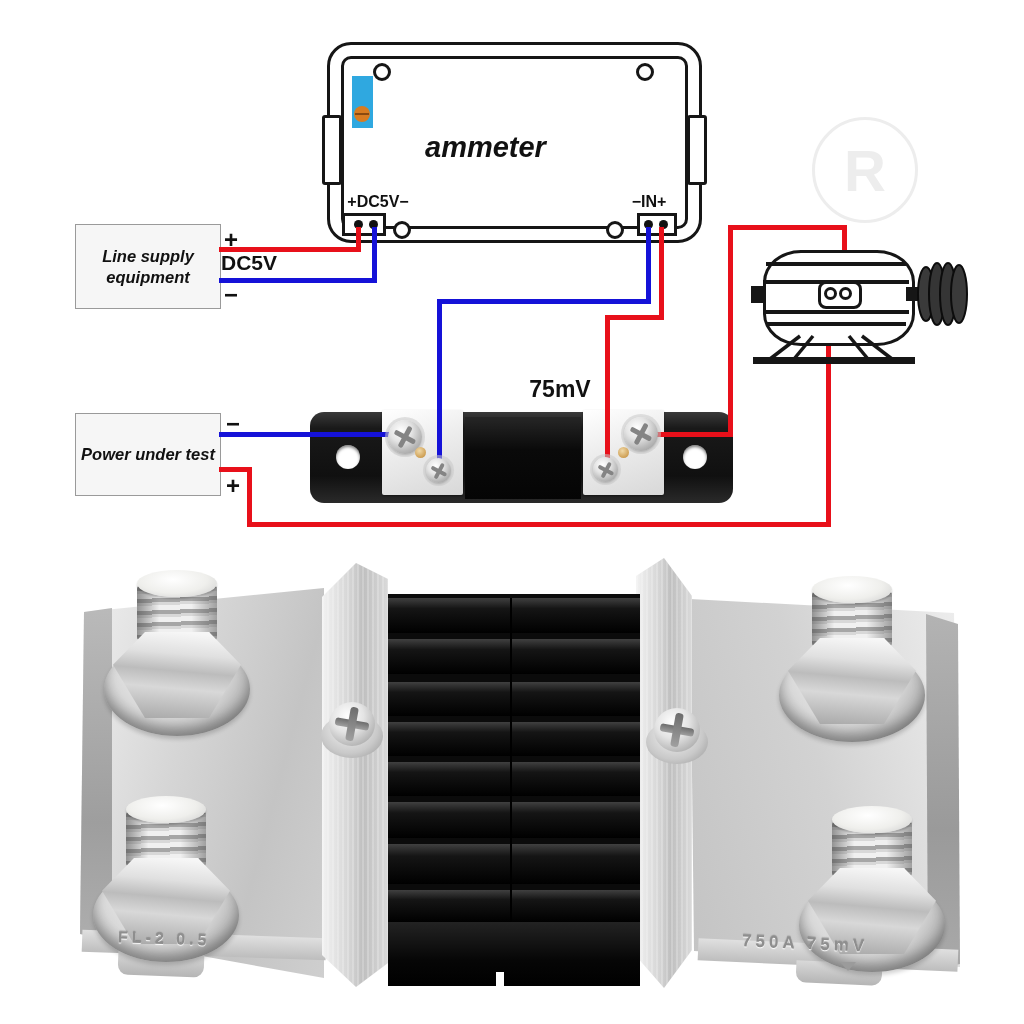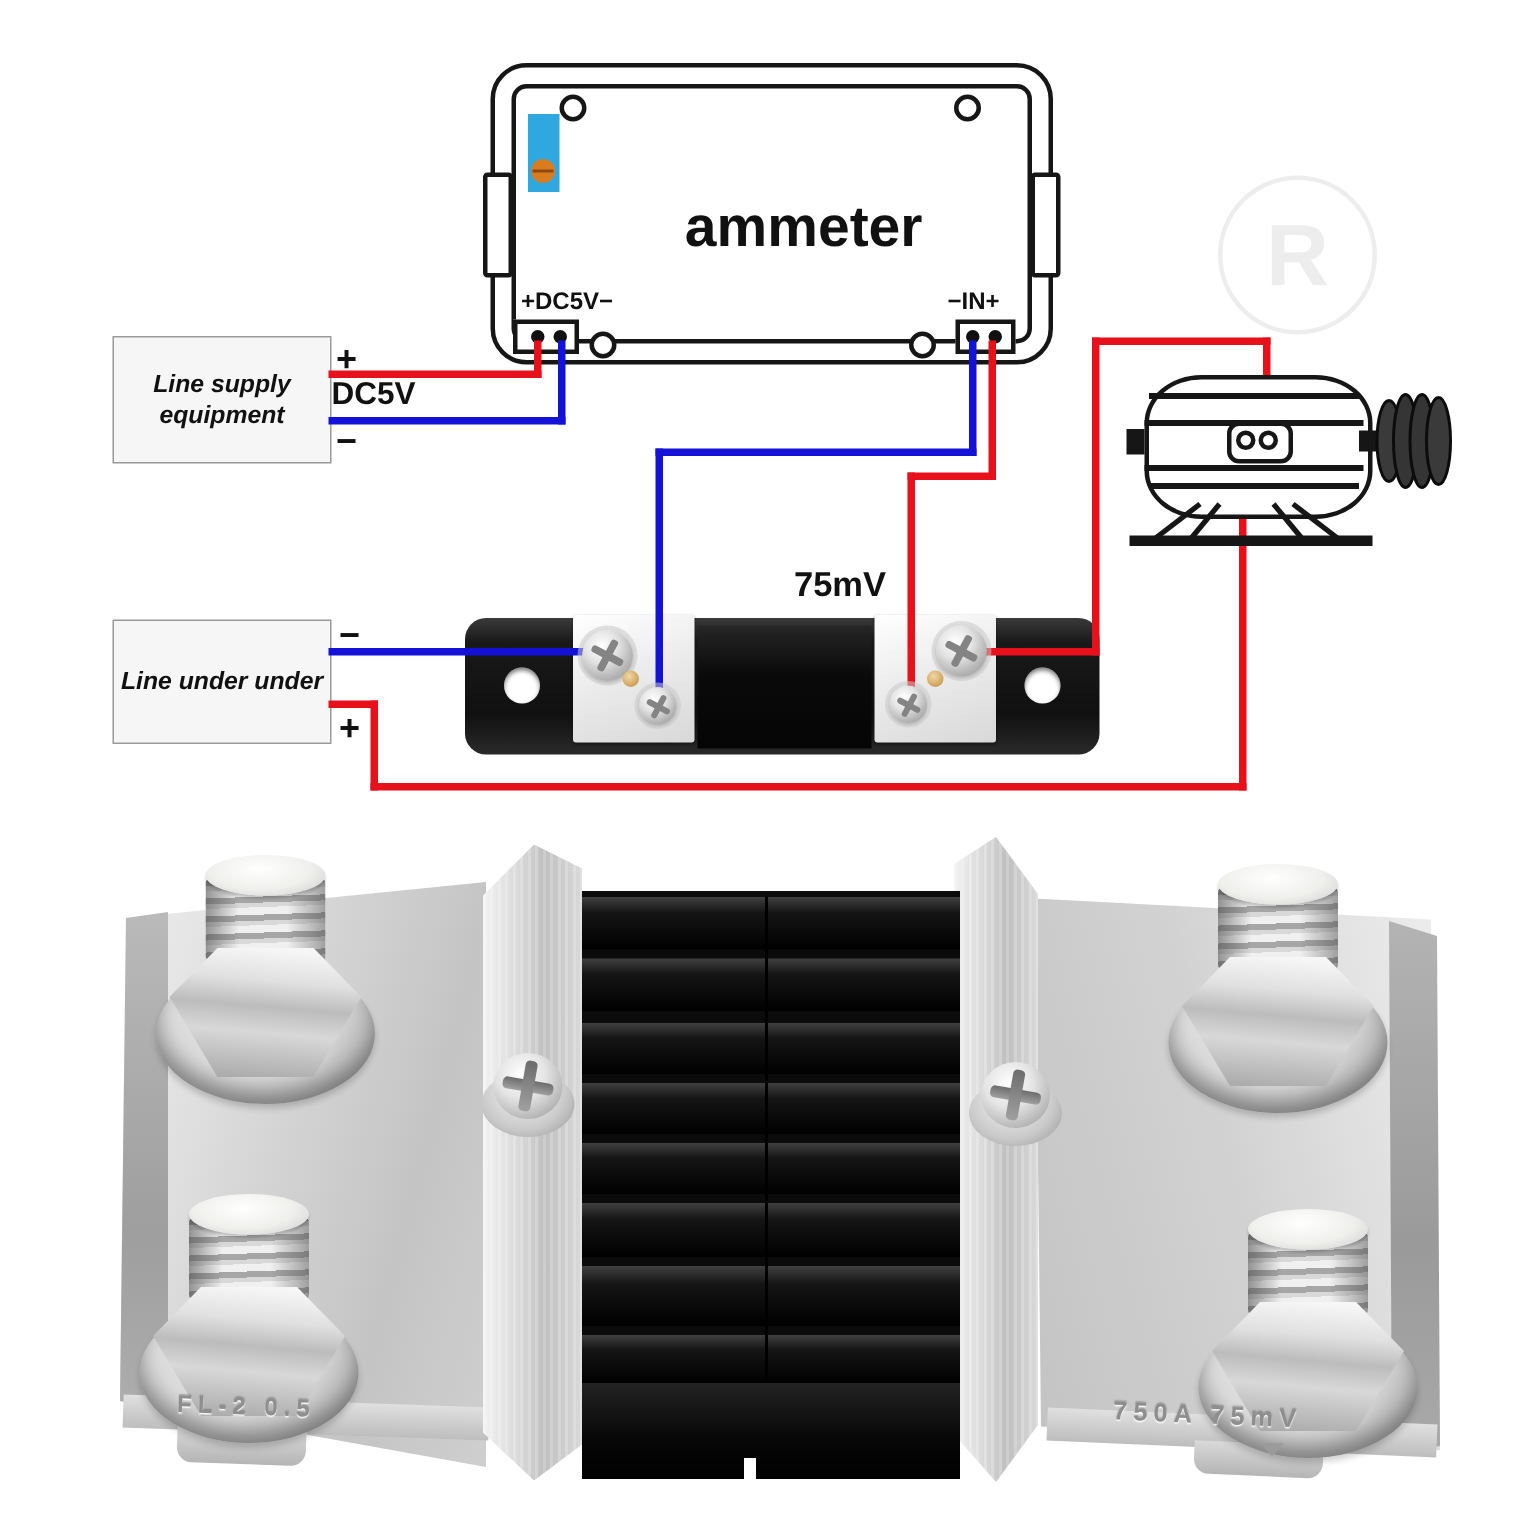--- a/index.html
+++ b/index.html
@@ -133,40 +133,40 @@
     <div class="amm-outer"></div>
     <div class="amm-inner"></div>
     <div class="hole" style="left:373px;top:63px;"></div>
     <div class="hole" style="left:636px;top:63px;"></div>
     <div class="hole" style="left:393px;top:221px;"></div>
     <div class="hole" style="left:606px;top:221px;"></div>
     <div class="tab" style="left:322px;top:115px;"></div>
     <div class="tab" style="left:687px;top:115px;"></div>
     <div class="pot"></div>
     <div class="pot-screw"></div>
-    <div class="biglab" style="left:425px;top:131px;width:190px;text-align:right;font-size:38px;">ammeter</div>
+    <div class="biglab" style="left:425px;top:131px;width:190px;text-align:left;font-size:29px;font-style:italic;">ammeter</div>
     <div class="biglab" style="left:336px;top:193px;width:84px;text-align:center;font-size:16px;">+DC5V−</div>
     <div class="biglab" style="left:620px;top:193px;width:58px;text-align:center;font-size:16px;">−IN+</div>
     <div class="term-block" style="left:342px;top:213px;width:38px;"></div>
     <div class="term-block" style="left:637px;top:213px;width:34px;"></div>
     <div class="pin" style="left:354px;top:220px;"></div>
     <div class="pin" style="left:369px;top:220px;"></div>
     <div class="pin" style="left:644px;top:220px;"></div>
     <div class="pin" style="left:659px;top:220px;"></div>
 
     <div class="box" style="left:75px;top:224px;width:144px;height:83px;">
       <span>Line supply</span>
       <span>equipment</span>
     </div>
     <div class="sign" style="left:224px;top:226px;">+</div>
     <div class="biglab" style="left:221px;top:251px;font-size:21px;">DC5V</div>
     <div class="sign" style="left:224px;top:281px;">−</div>
 
     <div class="box" style="left:75px;top:413px;width:144px;height:81px;">
-      <span>Line under under</span>
+      <span>Power under test</span>
     </div>
     <div class="sign" style="left:226px;top:410px;">−</div>
     <div class="sign" style="left:226px;top:472px;">+</div>
 
     <div class="shunt-bar"></div>
     <div class="shunt-center"></div>
     <div class="shunt-hole" style="left:336px;top:445px;"></div>
     <div class="shunt-hole" style="left:683px;top:445px;"></div>
     <div class="plate" style="left:382px;"></div>
     <div class="plate" style="left:583px;"></div>

